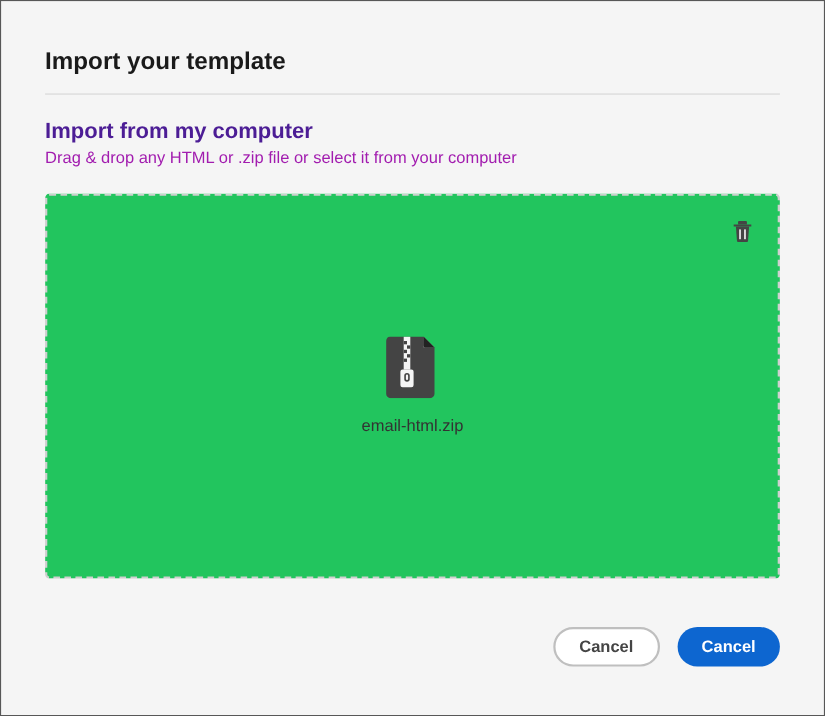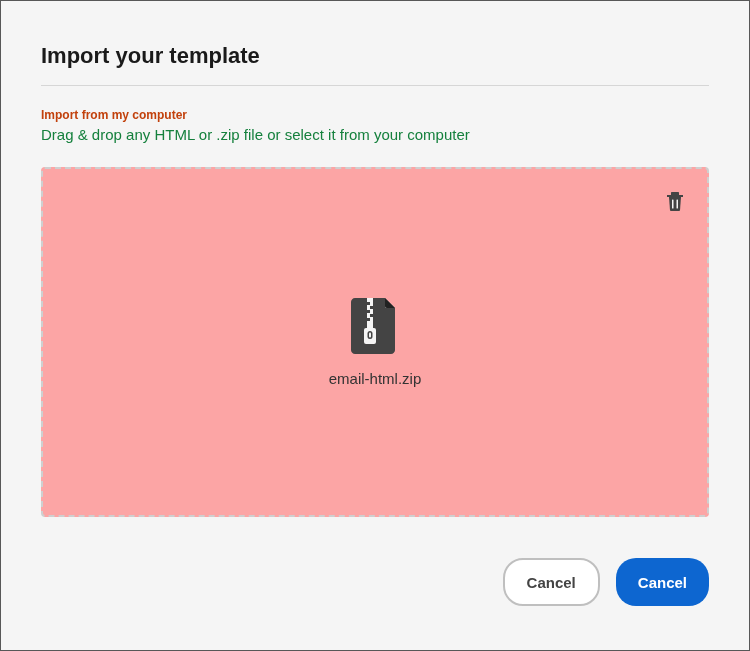--- a/index.html
+++ b/index.html
@@ -23,36 +23,36 @@
       font-weight: 700;
       color: #1a1a1a;
       padding-bottom: 16px;
     }
     .divider {
       height: 1px;
       background: #d6d6d6;
       margin-bottom: 22px;
     }
     .sub-head {
-      font-size: 12px;
+      font-size: 20px;
       font-weight: 700;
-      color: #c2410c;
+      color: #4c1d95;
       margin-bottom: 4px;
     }
     .sub-desc {
       font-size: 15px;
-      color: #15803d;
+      color: #a21caf;
       margin-bottom: 24px;
     }
     .dropzone {
       flex: 0 0 350px;
       height: 350px;
       border: 2px dashed #cfcfcf;
       border-radius: 4px;
-      background: #fca5a5;
+      background: #22c55e;
       position: relative;
       display: flex;
       flex-direction: column;
       justify-content: center;
       align-items: center;
     }
     .trash-btn {
       position: absolute;
       top: 18px;
       right: 18px;
@@ -82,21 +82,21 @@
       margin-top: auto;
       display: flex;
       justify-content: flex-end;
       gap: 16px;
       padding-top: 28px;
     }
     .btn {
       border-radius: 20px;
       font-size: 15px;
       font-weight: 700;
-      height: 48px;
+      height: 36px;
       padding: 0 22px;
       cursor: pointer;
       border: none;
     }
     .btn-secondary {
       background: #fff;
       color: #444;
       border: 2px solid #bfbfbf;
     }
     .btn-primary {

